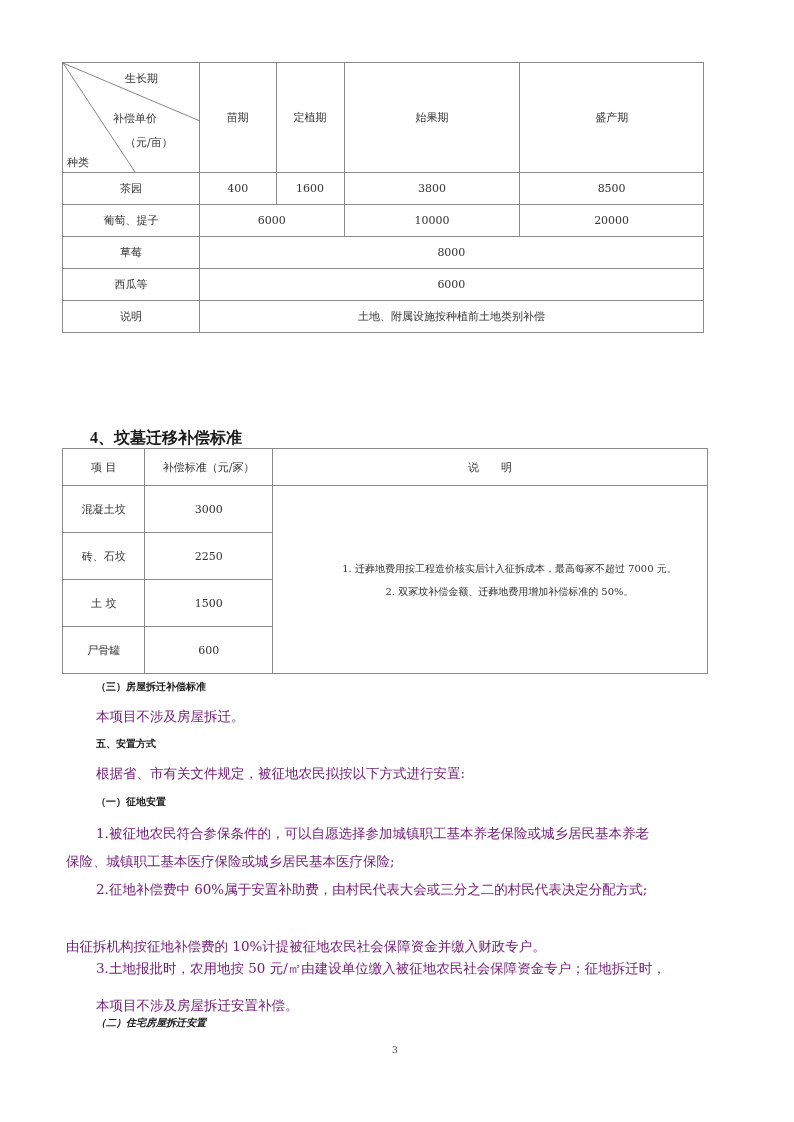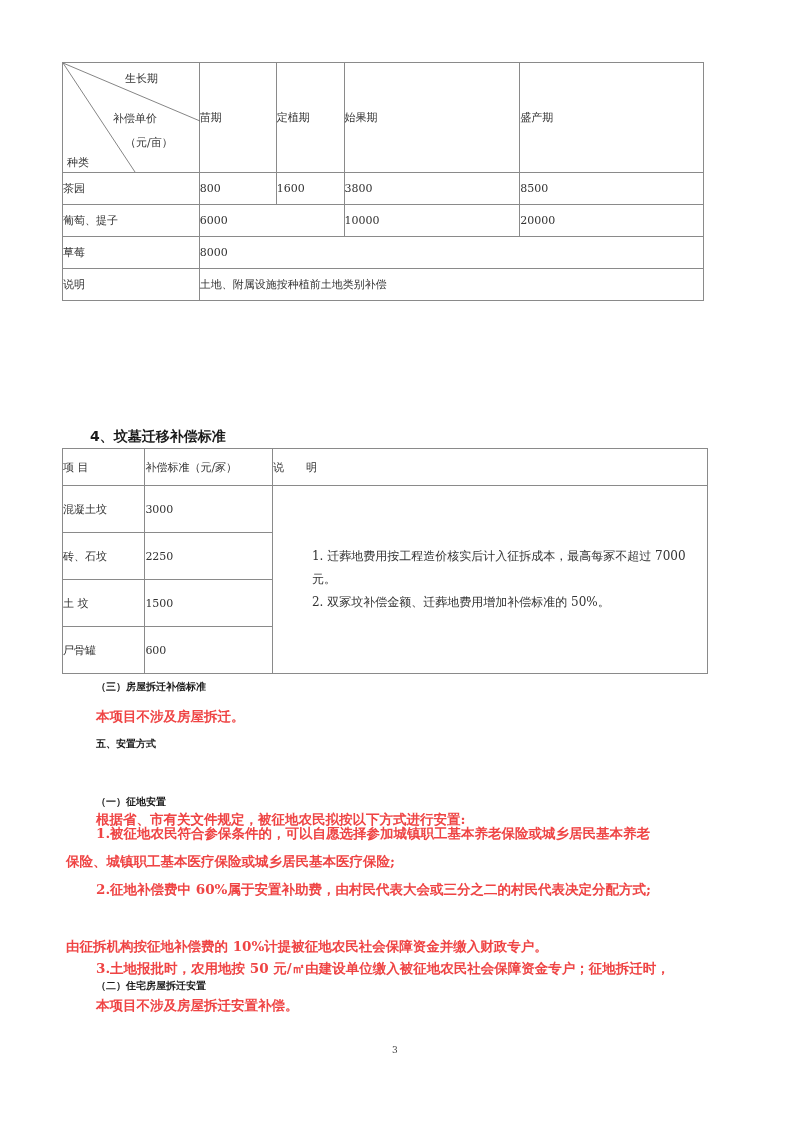--- a/index.html
+++ b/index.html
@@ -1,21 +1,21 @@
 <!DOCTYPE html>
 <html><head>
 <meta charset="utf-8">
 <style>
   html, body { margin: 0; padding: 0; background: #ffffff; }
   body {
     width: 794px; height: 1122px; position: relative; overflow: hidden;
     font-family: "DejaVu Serif", "Liberation Serif", serif; color: #2a2a2a;
   }
   table { border-collapse: collapse; position: absolute; }
-  td { border: 1px solid #8a8a8a; vertical-align: middle; padding: 0; font-size: 11px; color: #333; }
+  td { border: 1px solid #8a8a8a; text-align: center; vertical-align: middle; padding: 0; font-size: 11px; color: #333; }
 
   
   #t1 { left: 62px; top: 62px; width: 642px; }
   #t1 col.c0 { width: 137px; }
   #t1 col.c1 { width: 77px; }
   #t1 col.c2 { width: 68px; }
   #t1 col.c3 { width: 176px; }
   #t1 col.c4 { width: 184px; }
   #t1 tr.hdr td { height: 109px; }
   #t1 tr.r td { height: 31px; }
@@ -24,24 +24,24 @@
   .diag svg { position: absolute; left: 0; top: 0; }
   .diag .lbl { position: absolute; font-size: 11px; color: #333; white-space: nowrap; }
 
   
   #t2 { left: 62px; top: 448px; width: 646px; }
   #t2 col.c0 { width: 82px; }
   #t2 col.c1 { width: 127px; }
   #t2 col.c2 { width: 433px; }
   #t2 tr.hdr td { height: 36px; }
   #t2 tr.r td { height: 46px; }
-  #t2 td.note { text-align: left; padding-left: 39px; vertical-align: middle; line-height: 23px; font-size: 12px; }
+  #t2 td.note { text-align: center; padding-left: 39px; vertical-align: middle; line-height: 23px; font-size: 10px; }
 
   .h-bold { position: absolute; font-weight: bold; font-size: 10px; color: #1a1a1a; font-family: "DejaVu Sans", "Liberation Sans", sans-serif; }
-  .para { position: absolute; font-size: 13.5px; color: #ef4444; white-space: nowrap; font-weight: bold; }
+  .para { position: absolute; font-size: 13.5px; color: #701a75; white-space: nowrap; }
   .pagenum { position: absolute; left: 392px; top: 1045px; font-size: 9px; color: #444; }
 </style>
 </head>
 <body>
 
 <table id="t1">
   <colgroup>
       <col class="c0">
       <col class="c1">
       <col class="c2">
@@ -60,43 +60,47 @@
       <span class="lbl" style="left:62px;top:72px;">（元/亩）</span>
       <span class="lbl" style="left:4px;top:92px;">种类</span>
     </td>
     <td>苗期</td>
     <td>定植期</td>
     <td>始果期</td>
     <td>盛产期</td>
   </tr>
   <tr class="r">
     <td>茶园</td>
-    <td>800</td>
+    <td>400</td>
     <td>1600</td>
     <td>3800</td>
     <td>8500</td>
   </tr>
   <tr class="r">
     <td>葡萄、提子</td>
     <td colspan="2">6000</td>
     <td>10000</td>
     <td>20000</td>
   </tr>
   <tr class="r2">
     <td>草莓</td>
     <td colspan="4">8000</td>
   </tr>
   <tr class="r2">
+    <td>西瓜等</td>
+    <td colspan="4">6000</td>
+  </tr>
+  <tr class="r2">
     <td>说明</td>
     <td colspan="4">土地、附属设施按种植前土地类别补偿</td>
   </tr>
 </tbody>
   </table>
 
-<div class="h-bold" style="left:90px;top:428px;font-size:14px;">4、坟墓迁移补偿标准</div>
+<div class="h-bold" style="left:90px;top:428px;font-size:16px;font-family:Liberation Serif, serif;">4、坟墓迁移补偿标准</div>
 
 <table id="t2">
   <colgroup>
       <col class="c0">
       <col class="c1">
       <col class="c2">
     </colgroup>
   <tbody>
       <tr class="hdr">
     <td>项 目</td>
@@ -122,23 +126,23 @@
   <tr class="r">
     <td>尸骨罐</td>
     <td>600</td>
   </tr>
 </tbody>
   </table>
 
 <div class="h-bold" style="left:96px;top:680px;">（三）房屋拆迁补偿标准</div>
 <div class="para" style="left:96px;top:708px;">本项目不涉及房屋拆迁。</div>
 <div class="h-bold" style="left:96px;top:737px;">五、安置方式</div>
-<div class="para" style="left:96px;top:765px;margin-top:46px;">根据省、市有关文件规定，被征地农民拟按以下方式进行安置:</div>
+<div class="para" style="left:96px;top:765px;">根据省、市有关文件规定，被征地农民拟按以下方式进行安置:</div>
 <div class="h-bold" style="left:96px;top:795px;">（一）征地安置</div>
 <div class="para" style="left:96px;top:825px;">1.被征地农民符合参保条件的，可以自愿选择参加城镇职工基本养老保险或城乡居民基本养老</div>
 <div class="para" style="left:66px;top:853px;">保险、城镇职工基本医疗保险或城乡居民基本医疗保险;</div>
 <div class="para" style="left:96px;top:881px;">2.征地补偿费中 60%属于安置补助费，由村民代表大会或三分之二的村民代表决定分配方式;</div>
 <div class="para" style="left:96px;top:960px;">3.土地报批时，农用地按 50 元/㎡由建设单位缴入被征地农民社会保障资金专户；征地拆迁时，</div>
 <div class="para" style="left:66px;top:938px;text-align:center;">由征拆机构按征地补偿费的 10%计提被征地农民社会保障资金并缴入财政专户。</div>
-<div class="h-bold" style="left:96px;top:979px;">（二）住宅房屋拆迁安置</div>
+<div class="h-bold" style="left:96px;top:1016px;font-style:italic;">（二）住宅房屋拆迁安置</div>
 <div class="para" style="left:96px;top:997px;">本项目不涉及房屋拆迁安置补偿。</div>
 
 <div class="pagenum">3</div>
 
 </body></html>

